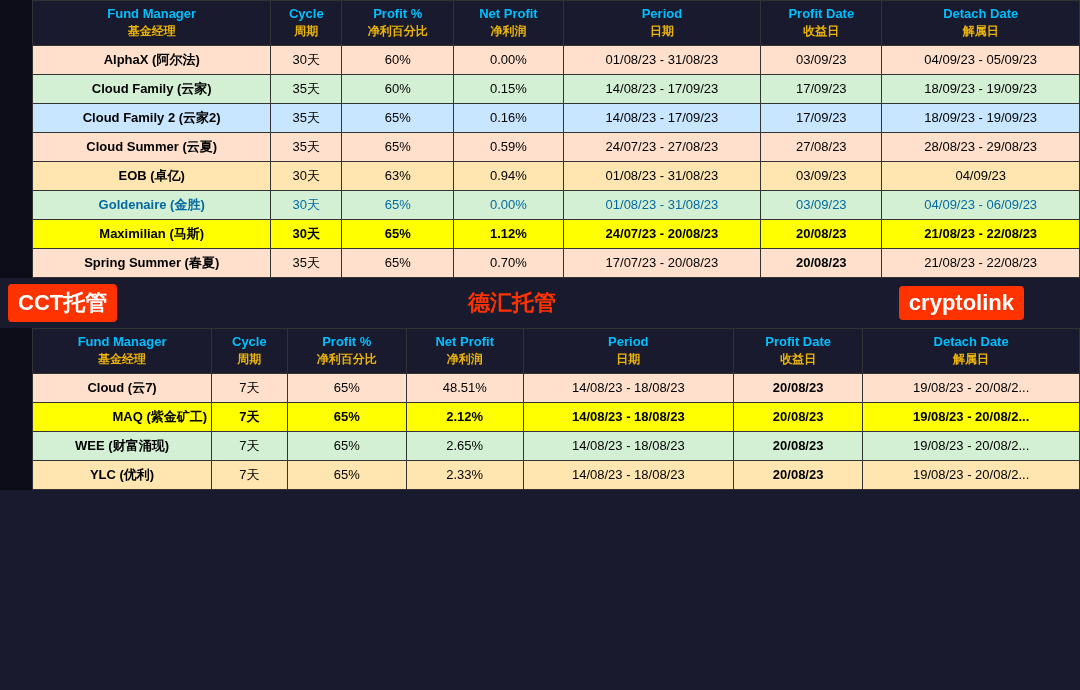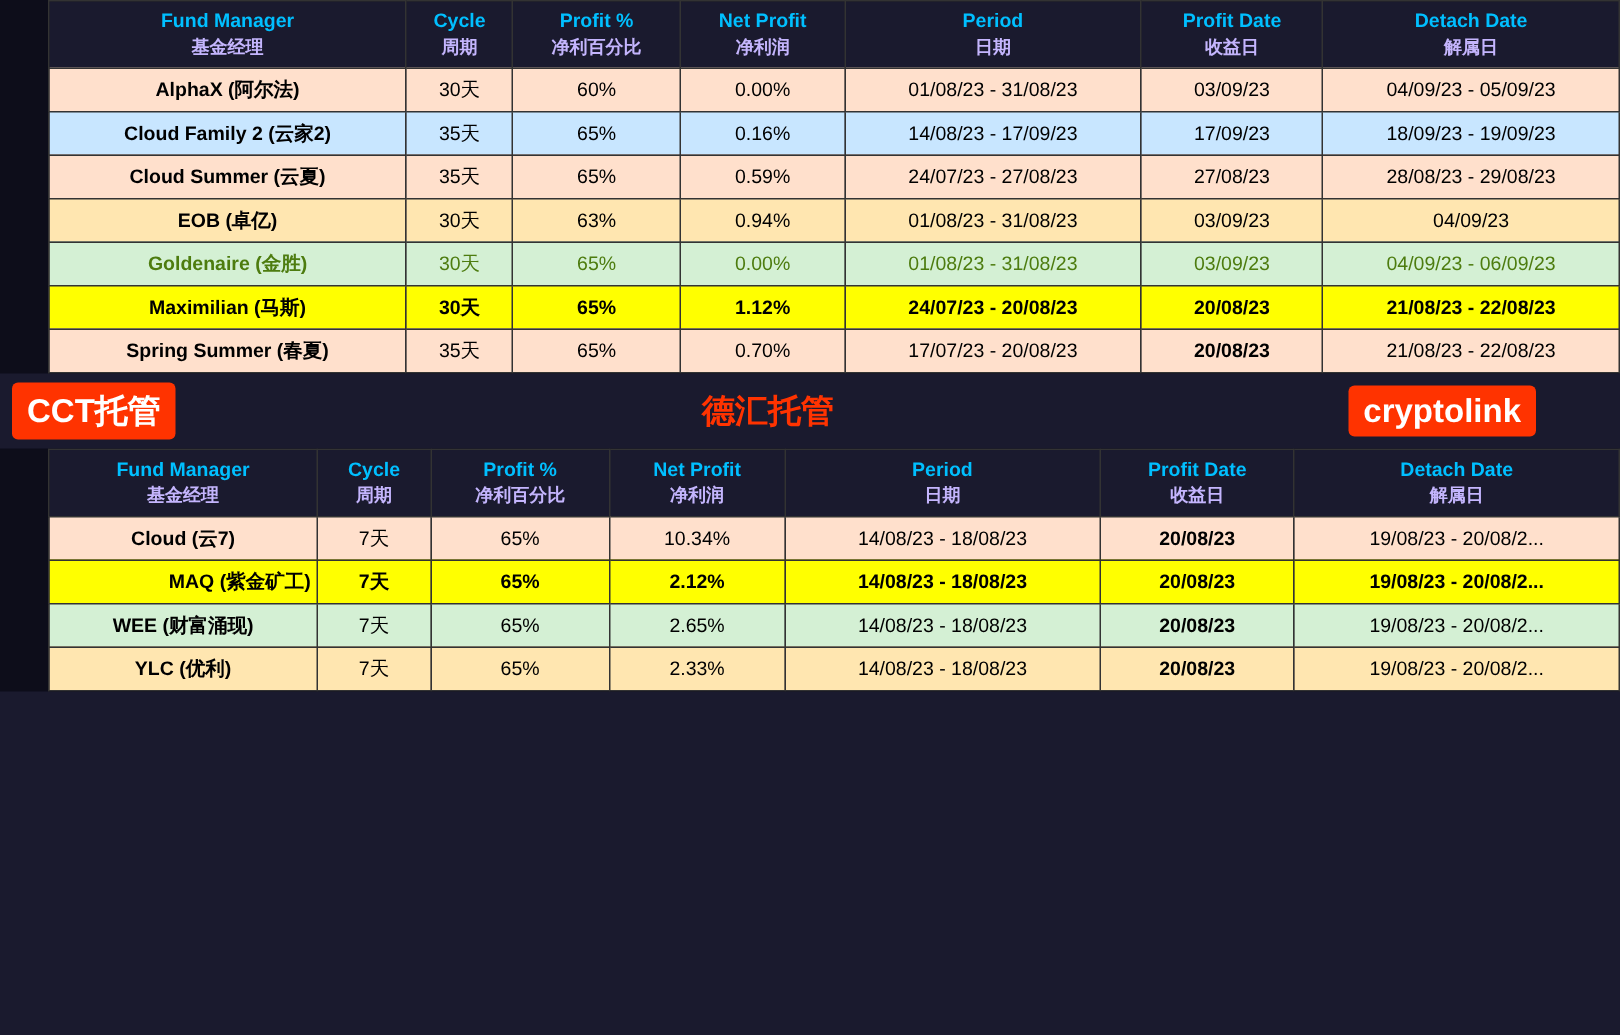--- a/index.html
+++ b/index.html
@@ -32,32 +32,32 @@
 
     .header-row th {
       background: #1a1a2e;
       color: #00bfff;
       font-weight: bold;
       font-size: 13px;
       line-height: 1.3;
     }
 
     .header-row th .sub {
-      color: #c4b5fd;
+      color: #eab308;
       font-size: 12px;
     }
 
     
     .row-alphax td { background: #ffe0cc; color: #000; }
     .row-cloudfamily td { background: #d4f0d4; color: #000; }
     .row-cloudfamily2 td { background: #c8e6ff; color: #000; }
     .row-cloudsummer td { background: #ffe0cc; color: #000; }
     .row-eob td { background: #ffe6b0; color: #000; }
     .row-galaxy td { background: #c8e6ff; color: #000; }
-    .row-goldenaire td { background: #d4f0d4; color: #4d7c0f; }
+    .row-goldenaire td { background: #d4f0d4; color: #0369a1; }
     .row-maximilian td { background: #ffff00; color: #000; font-weight: bold; }
     .row-springsummer td { background: #ffe0cc; color: #000; }
 
     .label-section {
       display: flex;
       align-items: center;
       background: #1a1a2e;
       padding: 6px 8px;
       gap: 0;
     }
@@ -123,20 +123,29 @@
       <tbody id="table1-body">
       <tr class="row-alphax">
             <td style="font-weight: bold;">AlphaX (阿尔法)</td>
             <td>30天</td>
             <td>60%</td>
             <td>0.00%</td>
             <td>01/08/23 - 31/08/23</td>
             <td>03/09/23</td>
             <td>04/09/23 - 05/09/23</td>
           </tr>
+          <tr class="row-cloudfamily">
+            <td style="font-weight: bold;">Cloud Family (云家)</td>
+            <td>35天</td>
+            <td>60%</td>
+            <td>0.15%</td>
+            <td>14/08/23 - 17/09/23</td>
+            <td>17/09/23</td>
+            <td>18/09/23 - 19/09/23</td>
+          </tr>
           <tr class="row-cloudfamily2">
             <td style="font-weight: bold;">Cloud Family 2 (云家2)</td>
             <td>35天</td>
             <td>65%</td>
             <td>0.16%</td>
             <td>14/08/23 - 17/09/23</td>
             <td>17/09/23</td>
             <td>18/09/23 - 19/09/23</td>
           </tr>
           <tr class="row-cloudsummer">
@@ -205,21 +214,21 @@
           <th>Period<br><span class="sub">日期</span></th>
           <th>Profit Date<br><span class="sub">收益日</span></th>
           <th>Detach Date<br><span class="sub">解属日</span></th>
         </tr>
       </thead>
       <tbody id="table2-body">
       <tr class="row-cloud7">
             <td style="font-weight: bold;">Cloud (云7)</td>
             <td>7天</td>
             <td>65%</td>
-            <td>10.34%</td>
+            <td>48.51%</td>
             <td>14/08/23 - 18/08/23</td>
             <td style="font-weight: bold;">20/08/23</td>
             <td>19/08/23 - 20/08/2...</td>
           </tr>
           <tr class="row-maq">
             <td style="font-weight: bold; text-align: right;">MAQ (紫金矿工)</td>
             <td>7天</td>
             <td>65%</td>
             <td>2.12%</td>
             <td>14/08/23 - 18/08/23</td>

